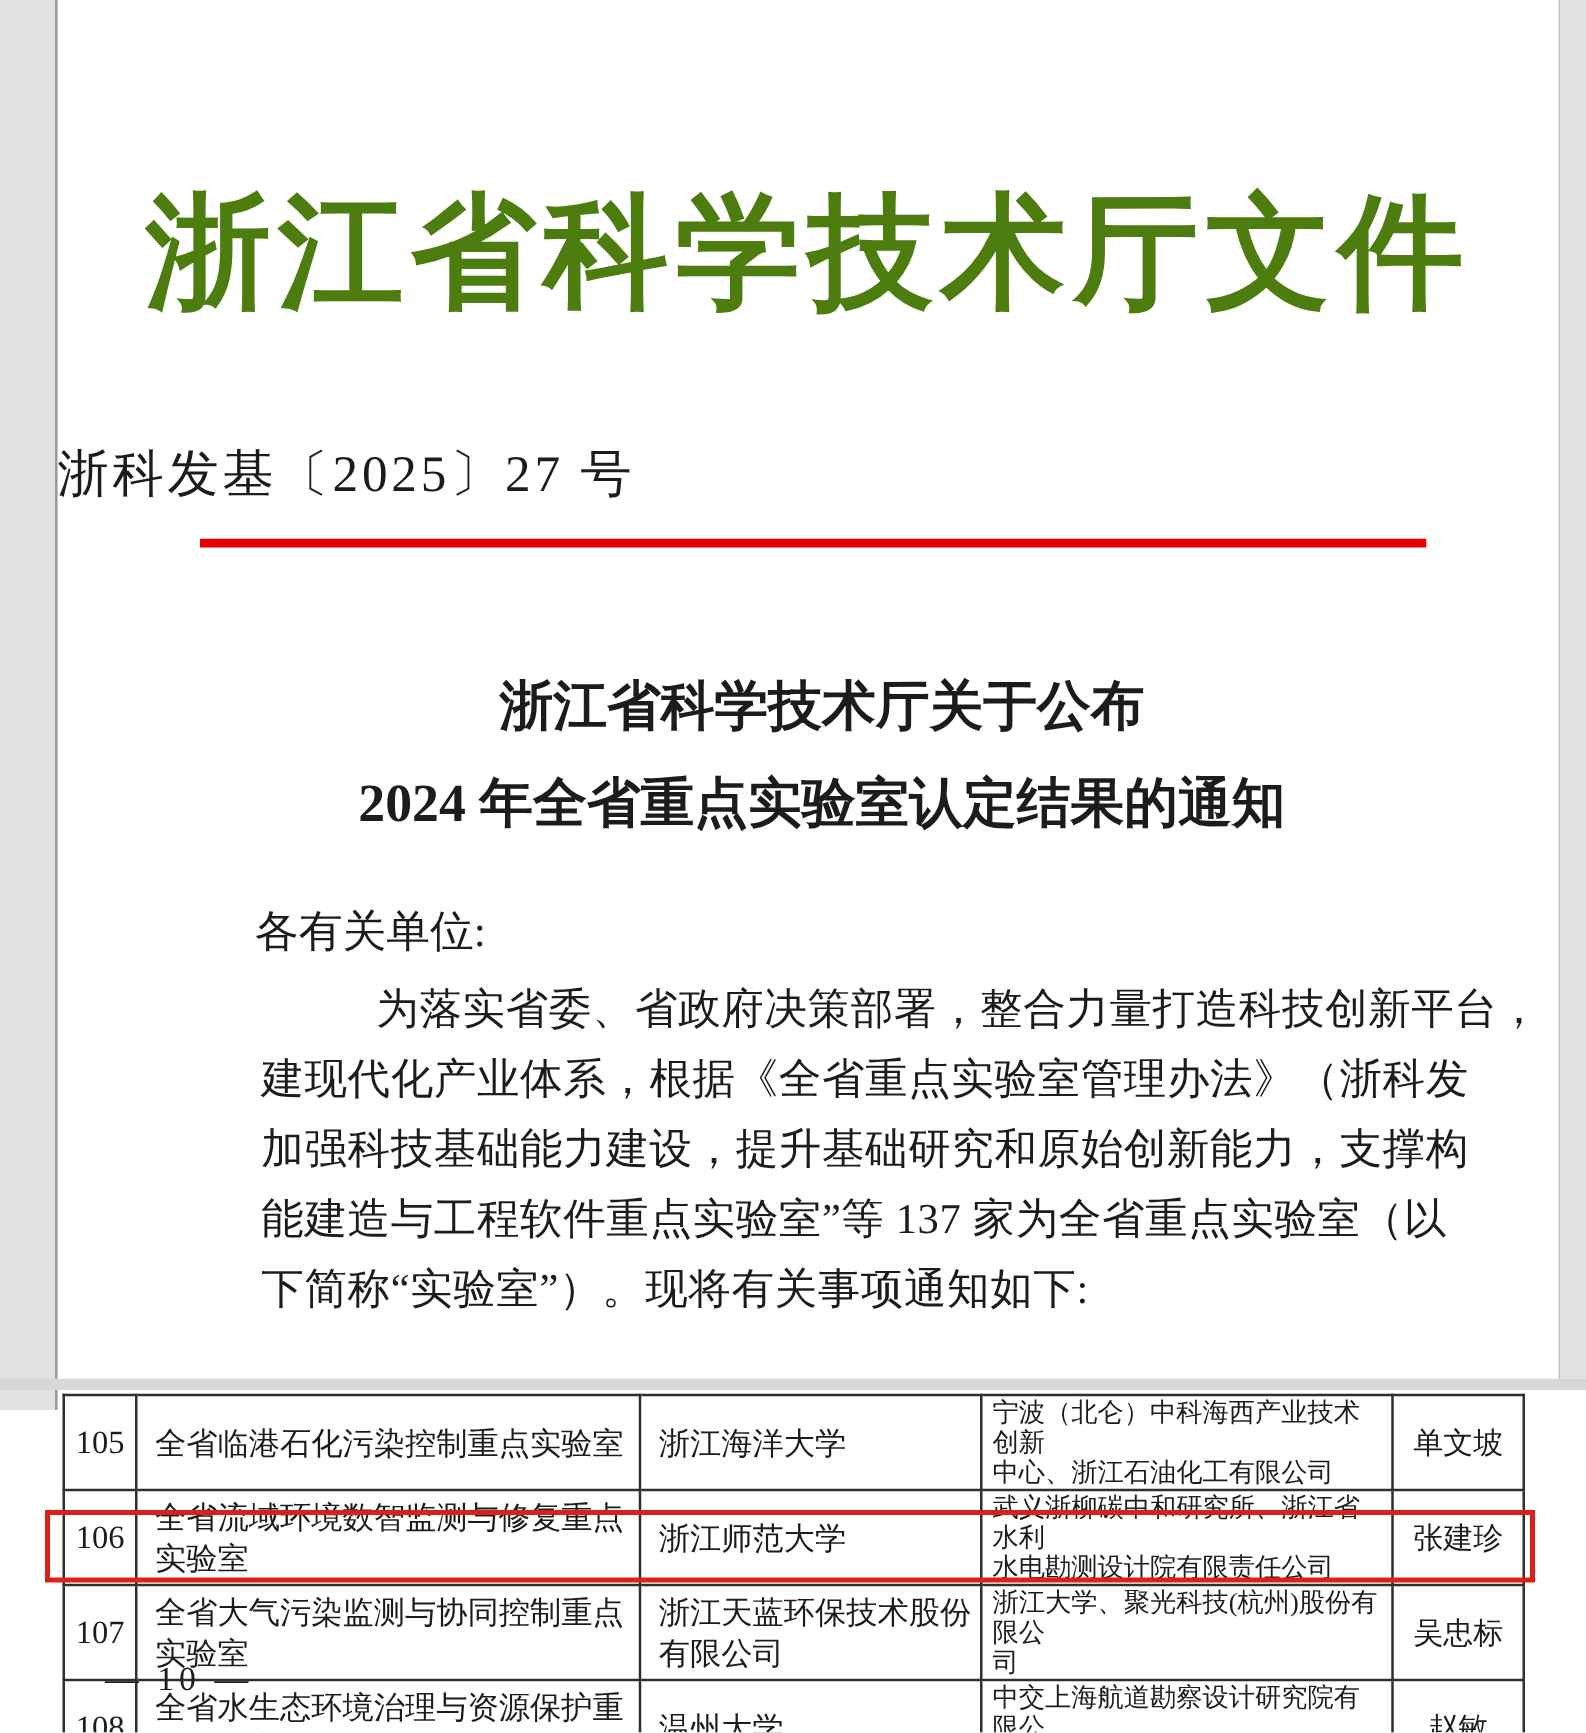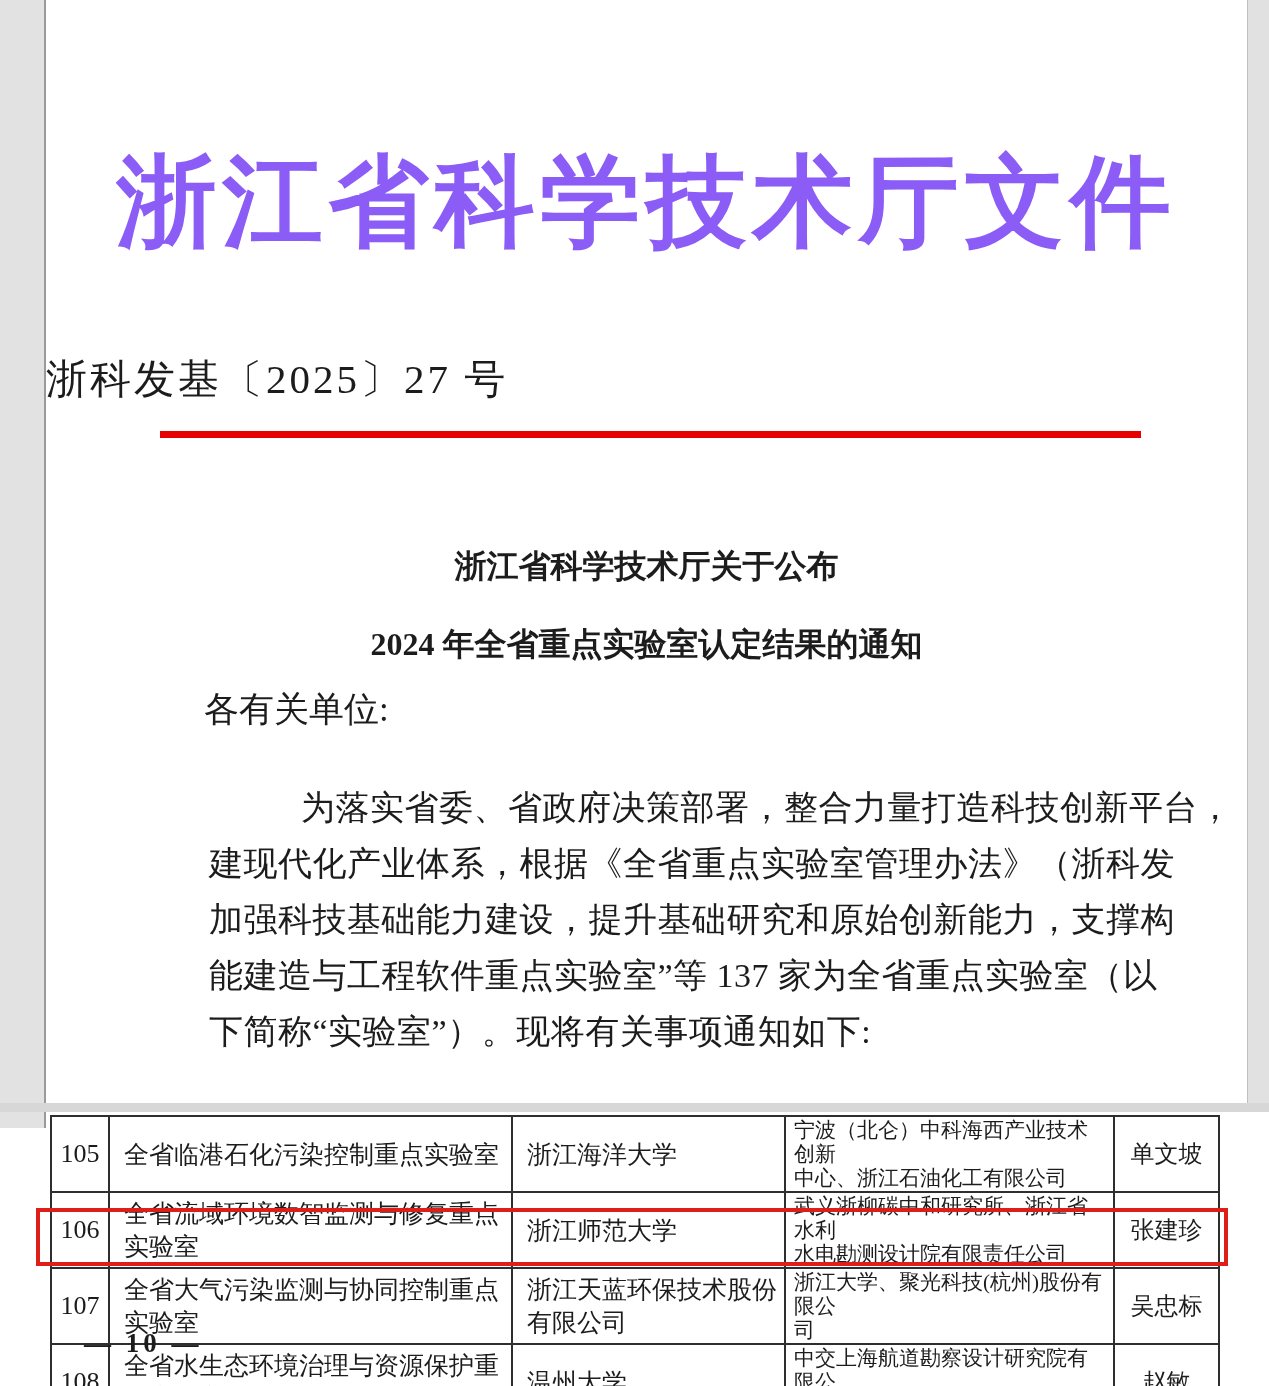--- a/index.html
+++ b/index.html
@@ -26,24 +26,24 @@
   }
   .doc-number {
     position:absolute; left:46px; top:352px; width:1268px;
     text-align:left; font-size:41px; letter-spacing:3px;
   }
   .red-rule { position:absolute; left:160px; top:431px; width:981px; height:7px; }
 
   .subject {
     position:absolute; left:46px; top:527px; width:1201px;
     text-align:center; font-weight:bold;
-    font-size:32px; line-height:78px;
+    font-size:43px; line-height:78px;padding-left:11px;
   }
 
-  .salutation { position:absolute; left:204px; top:686px; font-size:35px; }
+  .salutation { position:absolute; left:204px; top:722px; font-size:35px; }
 
   .body-text {
     position:absolute; left:181px; top:780px; width:990px;
     font-size:34px; line-height:56px;
     letter-spacing:0.5px;
   }
   .body-text .line { white-space:nowrap;margin-left:28px; }
   .body-text .line.indent { padding-left:92px; }
 
   table.results {
@@ -62,32 +62,32 @@
   td.c-partner { padding:1px 8px; font-size:21px; line-height:24px; white-space:pre-line; }
   td.c-person  { text-align:center; font-size:24px;border-radius:18px; }
 
   .highlight-box {
     position:absolute; left:36px; top:1208px;
     width:1184px; height:50px;
     border:4px solid #de1f17;
     background:transparent;
   }
 
-  .page-number { position:absolute; left:84px; top:1328px; font-size:27px; letter-spacing:4px;font-weight:bold; }
+  .page-number { position:absolute; left:84px; top:1328px; font-size:27px; letter-spacing:4px; }
 </style>
 </head>
 <body>
 
 <div class="screen">
 
   <div class="bg-left"></div>
   <div class="bg-right"></div>
   <div class="junction"></div>
 
-  <div class="doc-title" id="doc-title" style="color: #8b5cf6;">浙江省科学技术厅文件</div>
+  <div class="doc-title" id="doc-title" style="color: #4d7c0f;">浙江省科学技术厅文件</div>
 
   <div class="doc-number">浙科发基〔2025〕27 号</div>
 
   <div class="red-rule" id="red-rule" style="background: rgb(230, 0, 0);"></div>
 
   <div class="subject">
     <div>浙江省科学技术厅关于公布</div>
     <div>2024 年全省重点实验室认定结果的通知</div>
   </div>
 

